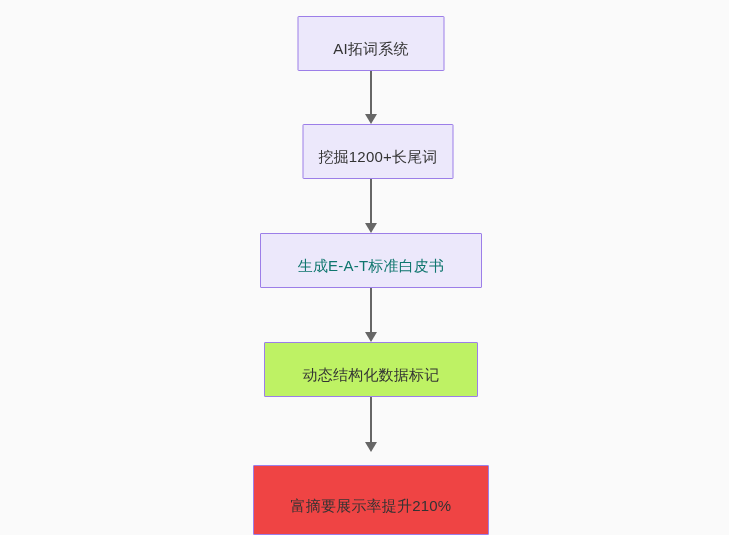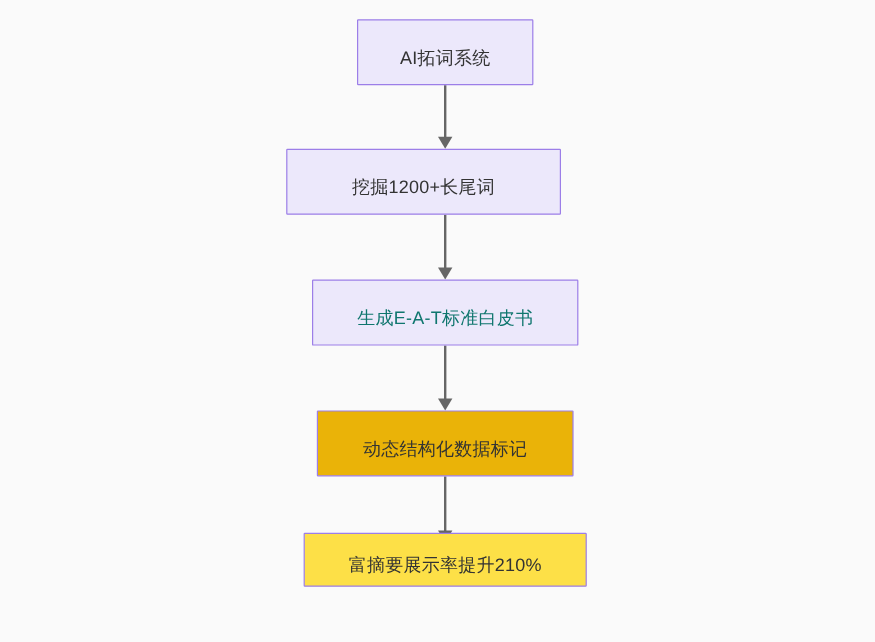--- a/index.html
+++ b/index.html
@@ -76,25 +76,25 @@
     </div>
     <div class="edge" style="left: 371px; top: 397px; height: 55px;">
       <svg width="16" height="55" viewBox="0 0 16 55">
         <line x1="8" y1="0" x2="8" y2="46" stroke="#666666" stroke-width="2"></line>
         <polygon points="2,45 14,45 8,55" fill="#666666"></polygon>
       </svg>
     </div>
     <div class="node" style="left: 371px; top: 16px; width: 147px; height: 55px; background: rgb(236, 232, 251); border-color: rgb(156, 126, 232);">
       <span class="node-label" style="color: rgb(51, 51, 51);">AI拓词系统</span>
     </div>
-    <div class="node" style="left: 353px; top: 124px; width: 229px; height: 55px; background: rgb(236, 232, 251); border-color: rgb(156, 126, 232);">
+    <div class="node" style="left: 378px; top: 124px; width: 151px; height: 55px; background: rgb(236, 232, 251); border-color: rgb(156, 126, 232);">
       <span class="node-label" style="color: rgb(51, 51, 51);">挖掘1200+长尾词</span>
     </div>
     <div class="node" style="left: 371px; top: 233px; width: 222px; height: 55px; background: rgb(236, 232, 251); border-color: rgb(156, 126, 232);">
       <span class="node-label" style="color: #0f766e;">生成E-A-T标准白皮书</span>
     </div>
-    <div class="node" style="left: 371px; top: 342px; width: 214px; height: 55px; background: #eab308; border-color: rgb(156, 126, 232);">
+    <div class="node" style="left: 371px; top: 342px; width: 214px; height: 55px; background: #bef264; border-color: rgb(156, 126, 232);">
       <span class="node-label" style="color: rgb(51, 51, 51);">动态结构化数据标记</span>
     </div>
-    <div class="node" style="left: 371px; top: 444px; width: 236px; height: 45px; background: #fde047; border-color: rgb(156, 126, 232);">
+    <div class="node" style="left: 371px; top: 465px; width: 236px; height: 70px; background: #ef4444; border-color: rgb(156, 126, 232);">
       <span class="node-label" style="color: rgb(51, 51, 51);">富摘要展示率提升210%</span>
     </div>
   </div>
 
 </body></html>

